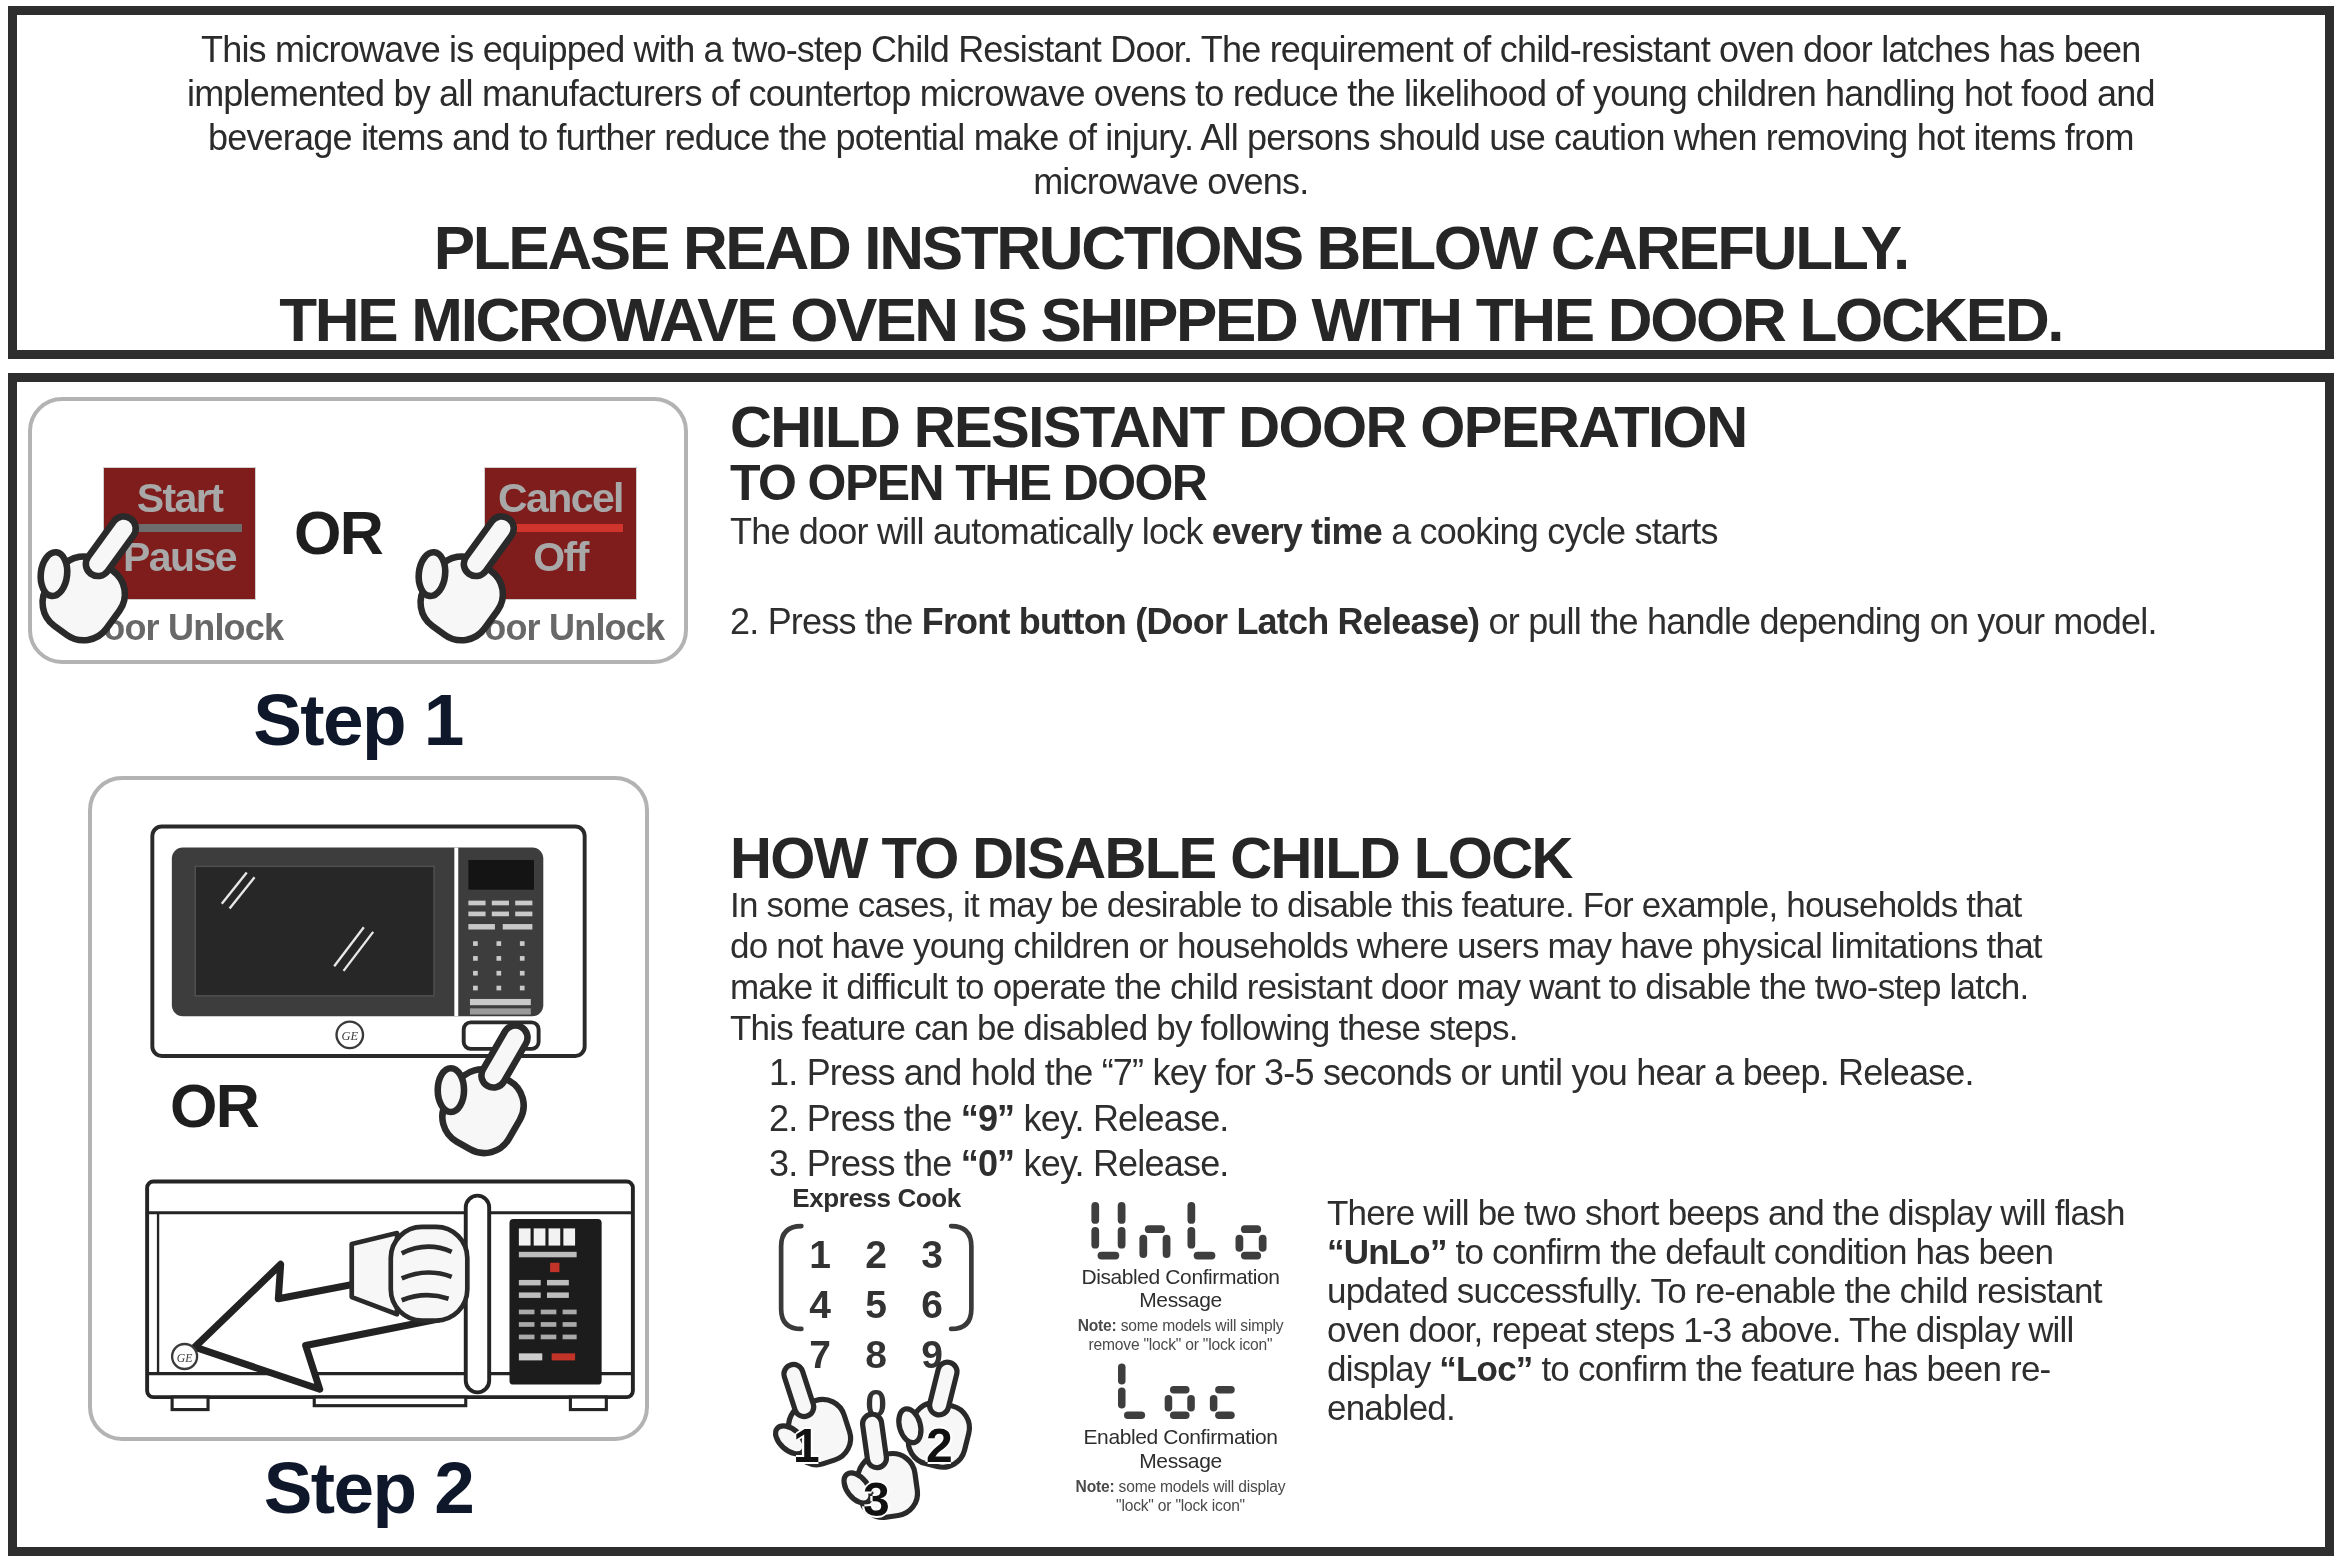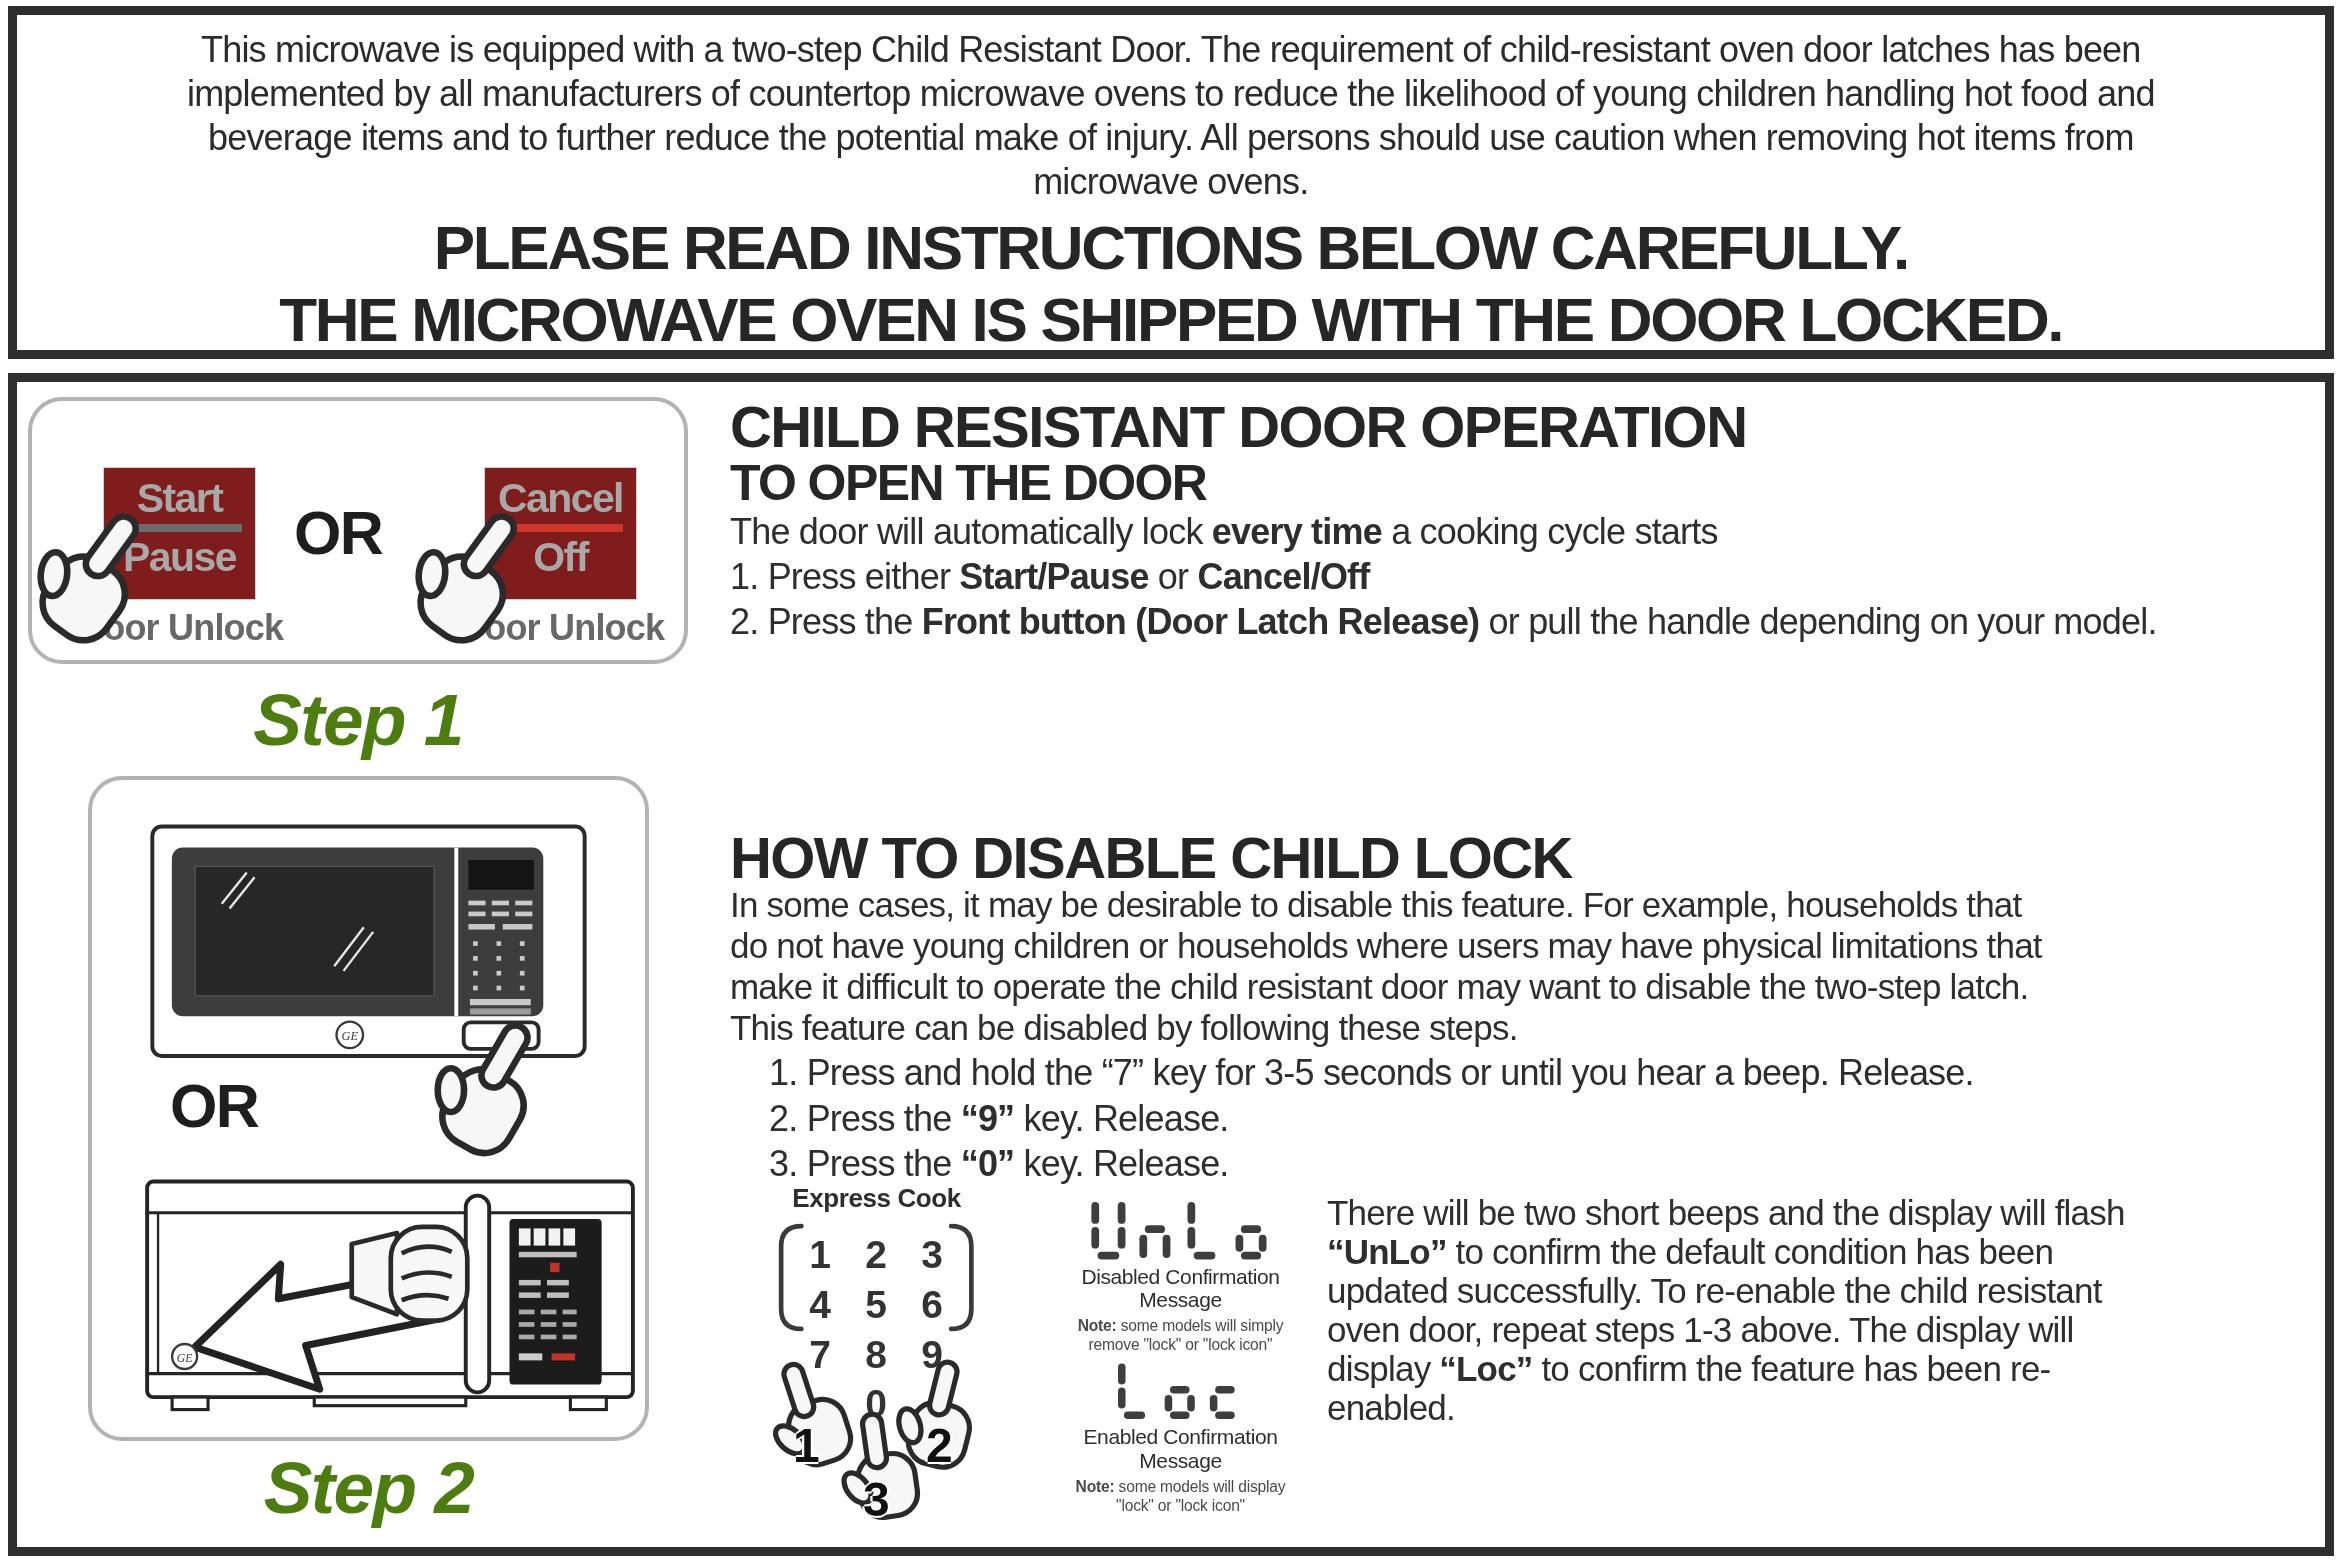--- a/index.html
+++ b/index.html
@@ -8,21 +8,21 @@
   .abs{position:absolute;}
   .b{font-weight:bold;}
   .box{position:absolute;border:9.4px solid #2e2e2e;background:#fff;box-sizing:border-box;}
   .panel{position:absolute;border:4.7px solid #b3b3b3;border-radius:34px;background:#fff;box-sizing:border-box;}
   .notice-line{font-size:36px;line-height:44px;letter-spacing:-0.8px;text-align:center;color:#2b2b2b;}
   .top-head{position:absolute;width:100%;text-align:center;font-weight:bold;font-size:62px;letter-spacing:-2.3px;color:#262626;white-space:nowrap;}
   .sec-title{position:absolute;font-weight:bold;font-size:58px;letter-spacing:-1.6px;color:#262626;white-space:nowrap;}
   .sec-sub{position:absolute;font-weight:bold;font-size:50px;letter-spacing:-1.6px;color:#262626;white-space:nowrap;}
   .body-text{position:absolute;font-size:36px;line-height:42px;letter-spacing:-0.8px;color:#2e2e2e;}
   .para-line{font-size:35px;line-height:41px;letter-spacing:-0.8px;white-space:nowrap;}
-  .step-label{position:absolute;text-align:center;font-weight:bold;font-size:73px;letter-spacing:-1.6px;color:#4d7c0f;font-style:italic;}
+  .step-label{position:absolute;text-align:center;font-weight:bold;font-size:73px;letter-spacing:-1.6px;color:#0f172a;}
   .or-label{position:absolute;font-weight:bold;font-size:61px;letter-spacing:-1.6px;color:#1e1e1e;}
   .demo-btn{position:absolute;width:153px;height:133px;border:1.6px solid #cfcfcf;background:#7f1d1d;text-align:center;box-sizing:border-box;}
   .demo-btn .txt{display:block;font-weight:bold;font-size:41px;letter-spacing:-1.6px;color:#a8a8a8;line-height:45px;}
   .demo-btn .bar{display:block;margin:3.1px auto;height:7.8px;width:125px;}
   .door-unlock{position:absolute;width:203px;text-align:center;font-weight:bold;font-size:36px;letter-spacing:-0.8px;color:#686868;white-space:nowrap;}
   .hand{position:absolute;overflow:visible;}
   .key-grid{position:absolute;left:792px;top:1230px;width:169px;display:grid;grid-template-columns:56px 56px 56px;grid-auto-rows:50px;}
   .key{text-align:center;line-height:50px;font-weight:bold;font-size:39px;color:#333;}
   .key-zero{position:absolute;left:848px;top:1379px;width:56px;height:50px;text-align:center;line-height:50px;font-weight:bold;font-size:39px;color:#333;}
   .badge{position:absolute;font-weight:bold;font-size:48px;color:#111;
@@ -196,23 +196,20 @@
   </svg>
 
   <div class="step-label" style="left:88px;top:1446px;width:561px;">Step 2</div>
 
   <div class="sec-title" style="left:730px;top:393px;">CHILD RESISTANT DOOR OPERATION</div>
   <div class="sec-sub" style="left:730px;top:454px;">TO OPEN THE DOOR</div>
 
   <div class="body-text" style="left:730px;top:511px;white-space:nowrap;">
     <span>The door will automatically lock </span><span class="b">every time</span><span> a cooking cycle starts</span>
   </div>
-  <div class="body-text" style="left:730px;top:556px;white-space:nowrap;">
-    <span>1. Press either </span><span class="b">Start/Pause</span><span> or </span><span class="b">Cancel/Off</span>
-  </div>
   <div class="body-text" style="left:730px;top:601px;width:1593px;">
     <span>2. Press the </span><span class="b">Front button (Door Latch Release)</span><span> or pull the handle depending on your model.</span>
   </div>
 
   <div class="sec-title" style="left:730px;top:824px;">HOW TO DISABLE CHILD LOCK</div>
 
   <div class="abs" style="left:730px;top:884px;">
     <div class="para-line">In some cases, it may be desirable to disable this feature. For example, households that</div>
     <div class="para-line">do not have young children or households where users may have physical limitations that</div>
     <div class="para-line">make it difficult to operate the child resistant door may want to disable the two-step latch.</div>

